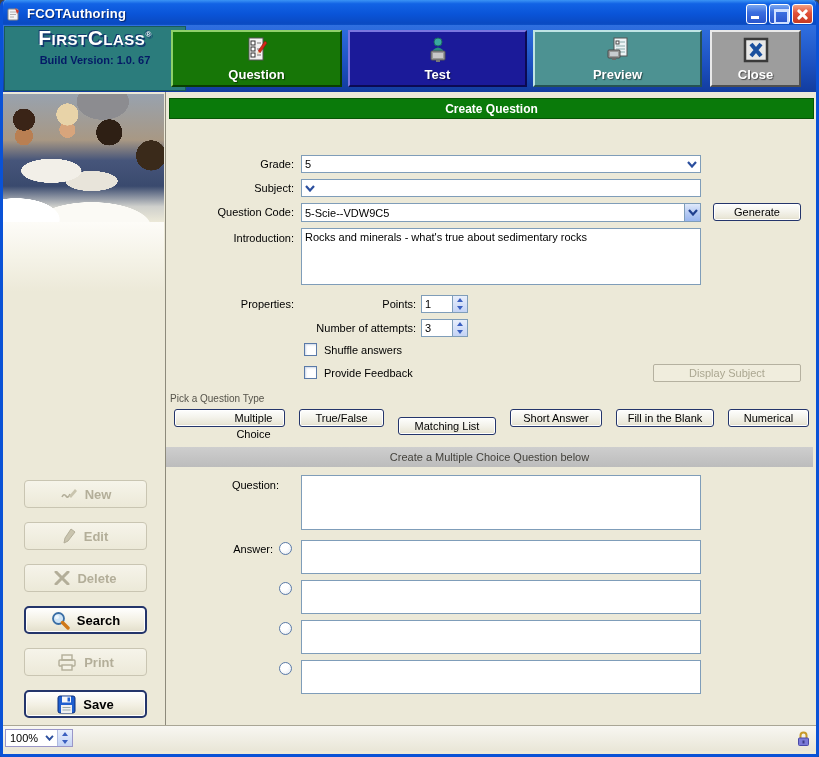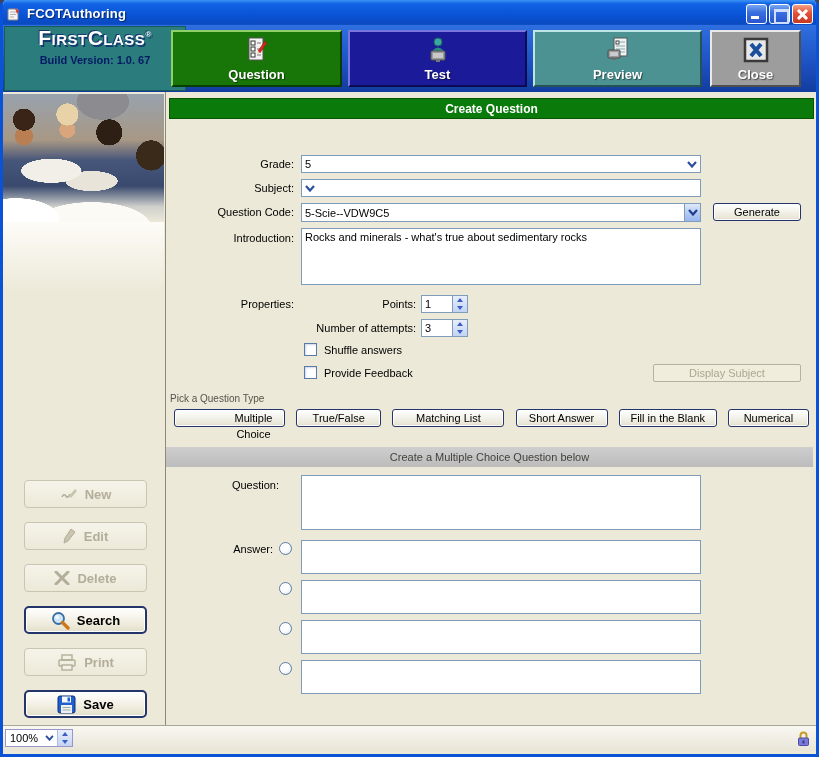--- a/index.html
+++ b/index.html
@@ -419,21 +419,21 @@
     <span class="chk-label" style="left:158px;top:252px;">Shuffle answers</span>
 
     <div class="checkbox" style="left:138px;top:274px;"></div>
     <span class="chk-label" style="left:158px;top:275px;">Provide Feedback</span>
     <button class="xp-btn dim" style="left:487px;top:272px;width:148px;">Display Subject</button>
 
     <span class="qtype-label">Pick a Question Type</span>
     <div class="qtype-row">
       <button class="xp-btn" style="width:111px;padding-left:48px;">Multiple Choice</button>
       <button class="xp-btn" style="width:85px;">True/False</button>
-      <button class="xp-btn" style="width:112px;">Matching List</button>
+      <button class="xp-btn" style="width:98px;margin-top:8px;">Matching List</button>
       <button class="xp-btn" style="width:92px;">Short Answer</button>
       <button class="xp-btn" style="width:98px;">Fill in the Blank</button>
       <button class="xp-btn" style="width:81px;">Numerical</button>
     </div>
 
     <div class="mc-bar">
       <span>Create a Multiple Choice Question below</span>
     </div>
 
     <span class="form-label" style="left:0;width:113px;top:387px;">Question:</span>

